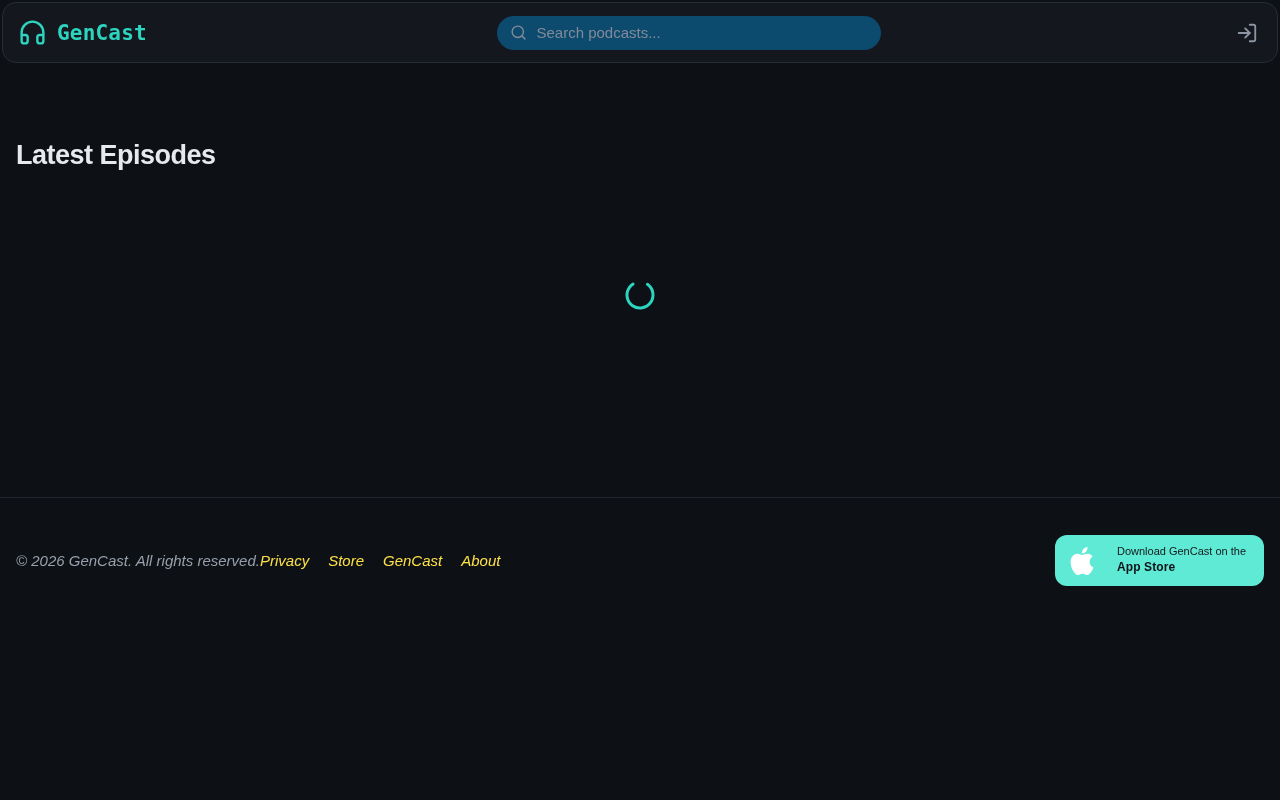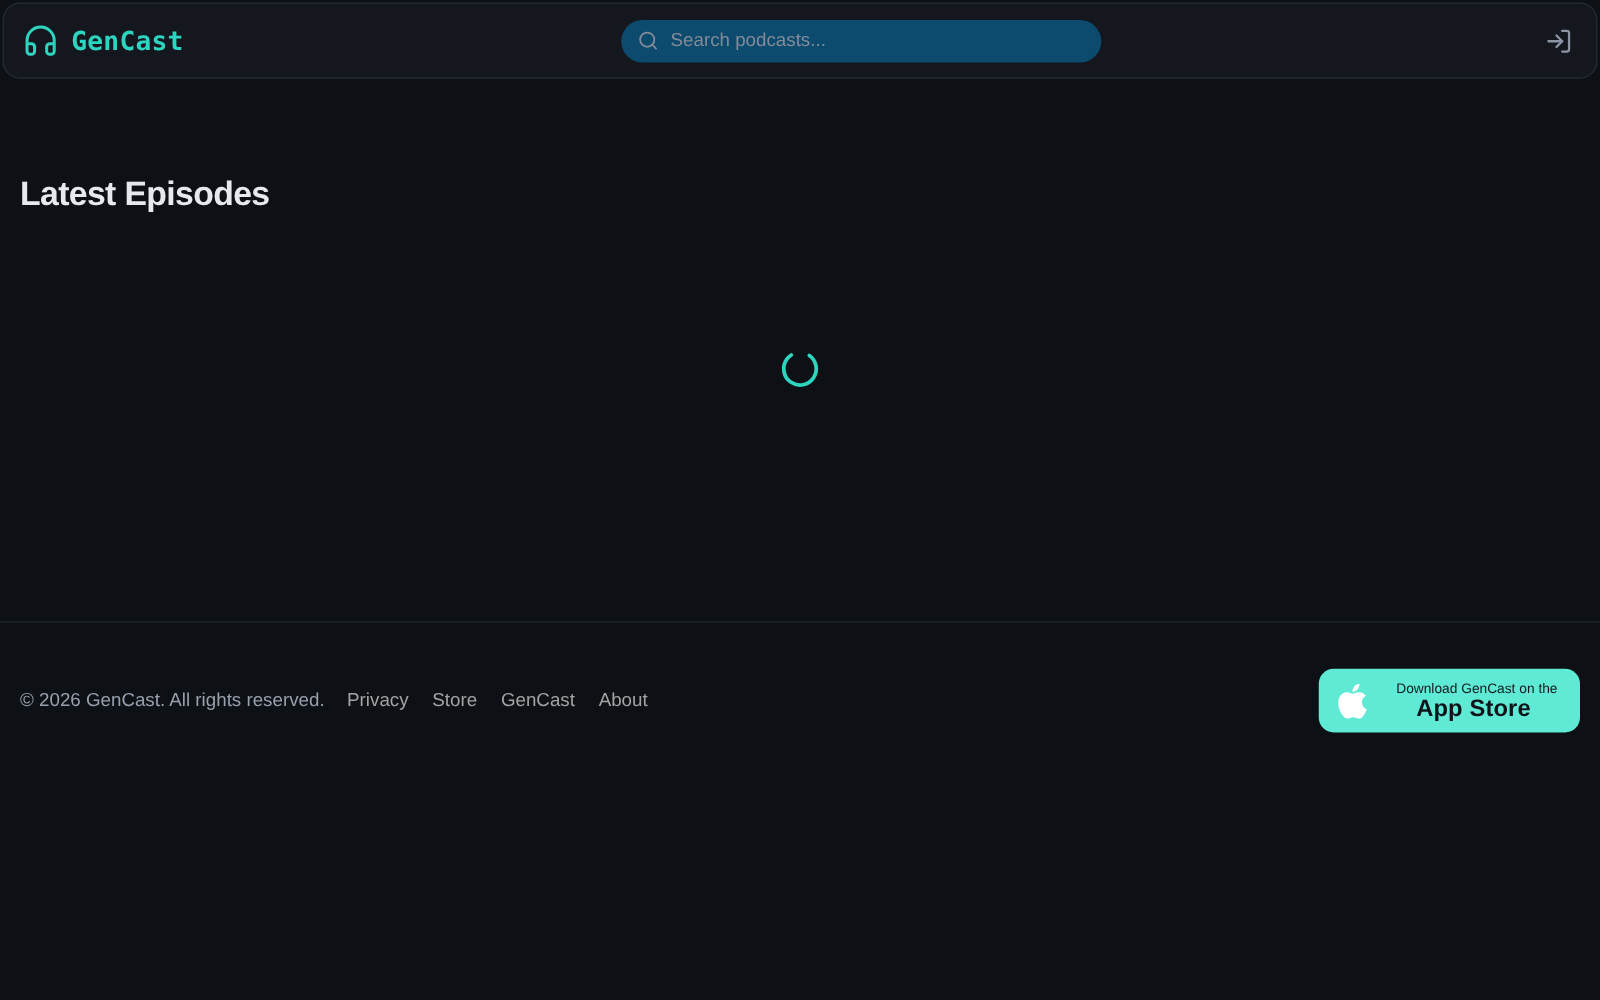--- a/index.html
+++ b/index.html
@@ -92,45 +92,45 @@
   .footer {
     border-top: 1px solid #20252d;
     padding: 37px 16px 0 16px;
     display: flex;
     align-items: center;
     justify-content: space-between;
   }
   .footer-left {
     display: flex;
     align-items: flex-end;
-    gap: 18px;
     font-size: 15px;
     color: #97a0ac;
+    font-style: italic;
   }
   .footer-nav { display: flex; align-items: center; gap: 19px; }
   .footer-nav a {
-    color: #a3a3a3;
+    color: #fde047;
     text-decoration: none;
     font-size: 15px;
     cursor: pointer;
   }
   .app-store-button {
     display: flex;
     align-items: center;
     gap: 21px;
     background: #5eead4;
     border: none;
     border-radius: 12px;
     padding: 9px 18px 9px 13px;
     cursor: pointer;
     font-family: "Liberation Sans", sans-serif;
   }
   .app-store-text { display: flex; flex-direction: column; align-items: flex-start; }
   .app-store-tagline { font-size: 11px; line-height: 14px; color: #15181d; }
-  .app-store-label { font-size: 19px; line-height: 19px; font-weight: 700; color: #101319; letter-spacing: 0.1px; margin-left: 16px; }
+  .app-store-label { font-size: 12px; line-height: 19px; font-weight: 700; color: #101319; letter-spacing: 0.1px; }
 </style>
 </head>
 <body>
 
 <header class="header">
   <div class="brand">
     <span style="display:flex;">
       <svg width="29" height="29" viewBox="0 0 24 24" fill="none" stroke="#2dd4bf" stroke-width="2" stroke-linecap="round" stroke-linejoin="round">
         <path d="M3 14h3a2 2 0 0 1 2 2v3a2 2 0 0 1-2 2H5a2 2 0 0 1-2-2v-7a9 9 0 0 1 18 0v7a2 2 0 0 1-2 2h-1a2 2 0 0 1-2-2v-3a2 2 0 0 1 2-2h3"></path>
       </svg>

